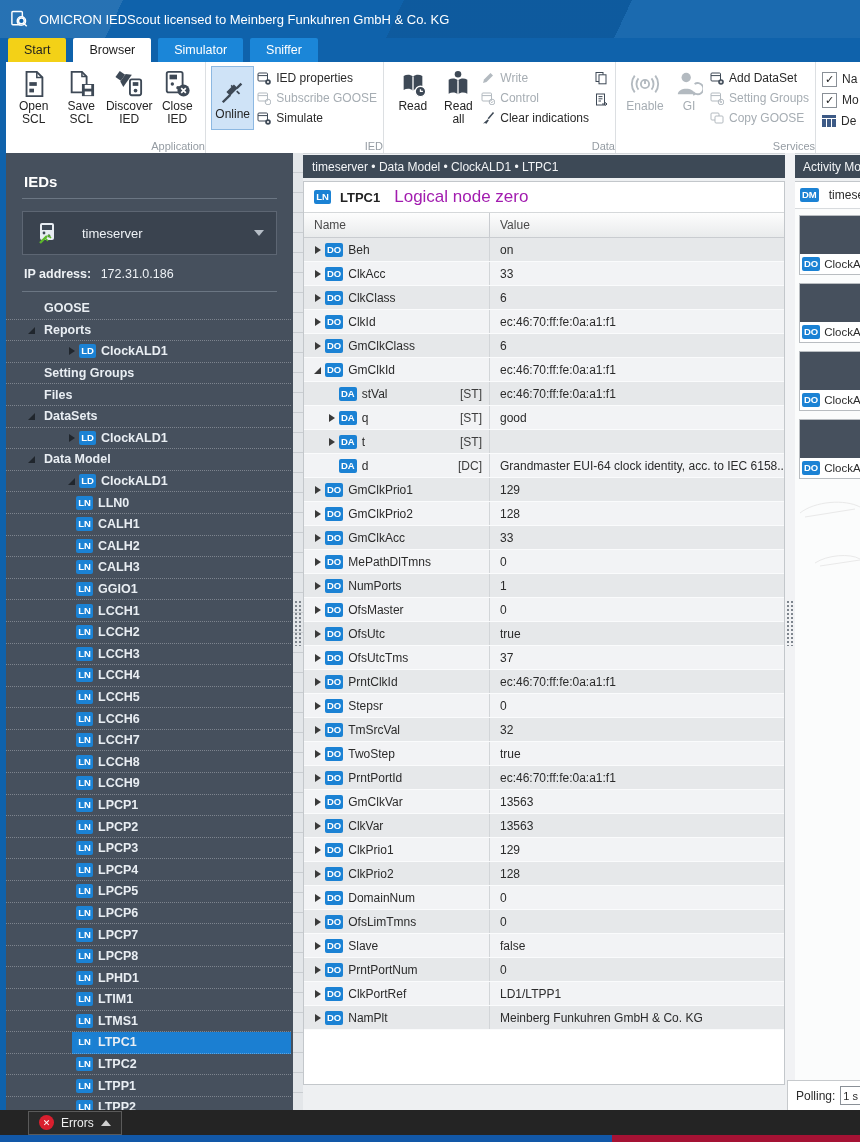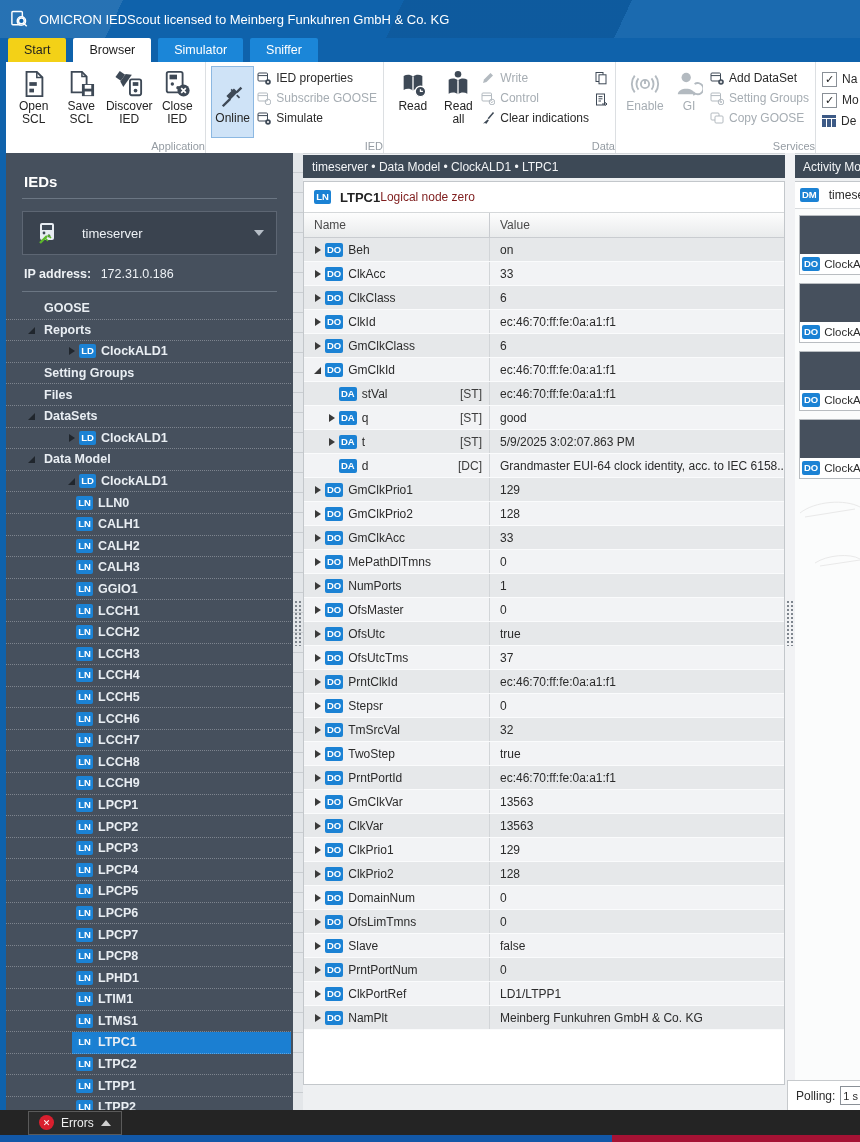--- a/index.html
+++ b/index.html
@@ -20,21 +20,21 @@
   .tab.start{background:#f3d117;color:#23241f;}
   .tab.active{background:#ffffff;color:#1d1d1d;}
 
   
   #ribbon{left:6px;top:62px;width:854px;height:91px;background:#fff;border-bottom:1px solid #d4d7da;display:flex;}
   .rgroup{position:relative;height:100%;border-right:1px solid #dcdfe2;padding:3px 4px 14px 4px;box-sizing:border-box;display:flex;align-items:flex-start;}
   .glabel{position:absolute;bottom:1px;left:0;right:0;text-align:right;font-size:11px;color:#959ca3;}
   .bigbtn{display:flex;flex-direction:column;align-items:center;width:48px;margin:1px 1px;padding:2px 0;background:none;border:none;font-family:inherit;font-size:12px;color:#252525;line-height:1.08;cursor:default;}
   .bigbtn .bicon{height:32px;display:flex;align-items:center;justify-content:center;color:#3e4956;}
   .bigbtn.disabled{color:#a6adb3;} .bigbtn.disabled .bicon{color:#b3bac0;}
-  .bigbtn.online{background:#cfe3f7;border:1px solid #8cb8e2;width:44px;height:72px;justify-content:center;}
+  .bigbtn.online{background:#cfe3f7;border:1px solid #8cb8e2;width:44px;height:64px;justify-content:center;}
   .smallcol{display:flex;flex-direction:column;justify-content:flex-start;margin:4px 2px;gap:3px;}
   .smallbtn{display:flex;align-items:center;gap:5px;font-size:12px;color:#2a2a2a;height:17px;white-space:nowrap;}
   .smallbtn .sicon{display:flex;color:#3e4956;}
   .smallbtn.disabled{color:#a6adb3;} .smallbtn.disabled .sicon{color:#b3bac0;}
   .iconcol{display:flex;flex-direction:column;gap:8px;margin:6px 3px;color:#3e4956;}
   .cbrow{display:flex;align-items:center;gap:5px;font-size:12px;color:#2a2a2a;height:18px;}
   .cbox{width:13px;height:13px;background:#fff;border:1px solid #8a9097;display:flex;align-items:center;justify-content:center;font-size:11px;font-weight:bold;color:#222;}
 
   
   #ledge{left:0;top:38px;width:6px;height:1104px;background:#0f62ab;}
@@ -67,21 +67,21 @@
   #split1{left:293px;}
   #split2{left:785px;height:927px;background:#f1f2f4;background-image:none;}
   .grip{position:absolute;left:1px;top:447px;width:8px;height:46px;
     background-image:radial-gradient(#7e858d 1px,transparent 1.2px);background-size:4px 4px;}
 
   
   #bc-main{left:303px;top:155px;width:482px;height:23px;background:#3d4956;color:#f2f4f6;font-size:12px;display:flex;align-items:center;padding-left:9px;box-sizing:border-box;}
   #mainpanel{left:303px;top:181px;width:482px;height:904px;background:#fff;border:1px solid #c3c7cb;box-sizing:border-box;}
   #nodehdr{height:30px;border-bottom:1px solid #d5d8da;display:flex;align-items:center;padding-left:10px;}
   #nodehdr .nname{font-size:13px;font-weight:bold;color:#222;margin-left:9px;}
-  #nodehdr .ndesc{font-size:12px;color:#7f1d1d;}
+  #nodehdr .ndesc{font-size:17px;color:#a21caf;margin-left:14px;}
   #colhdr{height:24px;display:flex;background:linear-gradient(#fdfdfd,#e9ebec);border-bottom:1px solid #c9ccd0;font-size:12px;color:#4a4a4a;align-items:center;}
   #colhdr .ch1{width:186px;padding-left:10px;box-sizing:border-box;border-right:1px solid #c9ccd0;height:100%;display:flex;align-items:center;}
   #colhdr .ch2{padding-left:10px;}
   .trow{height:23px;display:flex;border-bottom:1px solid #fafbfc;font-size:12px;color:#2b2b2b;}
   .trow.odd{background:#e6e8ea;} .trow.even{background:#f2f3f5;}
   .cell{display:flex;align-items:center;box-sizing:border-box;}
   .cell.name{width:186px;flex:none;padding-left:8px;border-right:1px solid #d2d5d8;}
   .cell.name.ind{padding-left:22px;}
   .cell.name .rlab{margin-left:5px;}
   .cell.name .dtype{margin-left:auto;padding-right:7px;color:#3c3c3c;}
@@ -674,21 +674,20 @@
         </div>
         <div class="cell val">good</div>
       </div>
       <div class="trow odd">
         <div class="cell name ind">
           <span class="arrow c"></span>
           <span class="badge">DA</span>
           <span class="rlab">t</span>
           <span class="dtype">[ST]</span>
         </div>
-        <div class="cell val">5/9/2025 3:02:07.863 PM</div>
       </div>
       <div class="trow even">
         <div class="cell name ind">
           <span class="arrow "></span>
           <span class="badge">DA</span>
           <span class="rlab">d</span>
           <span class="dtype">[DC]</span>
         </div>
         <div class="cell val">Grandmaster EUI-64 clock identity, acc. to IEC 6158...</div>
       </div>

